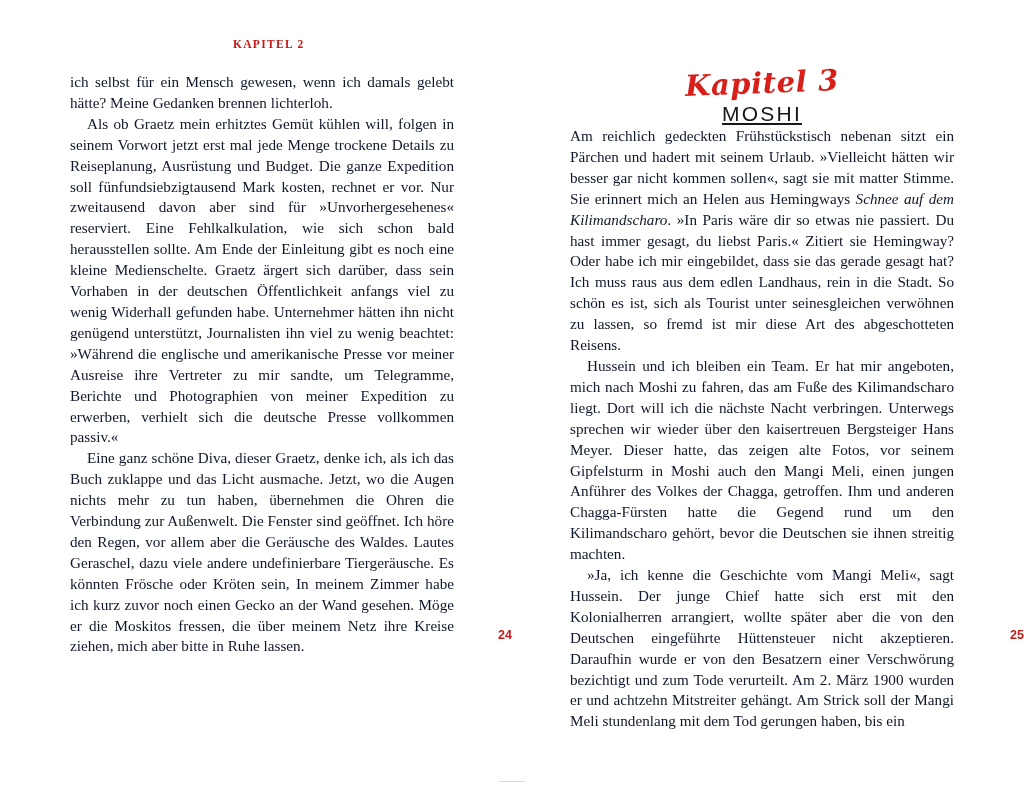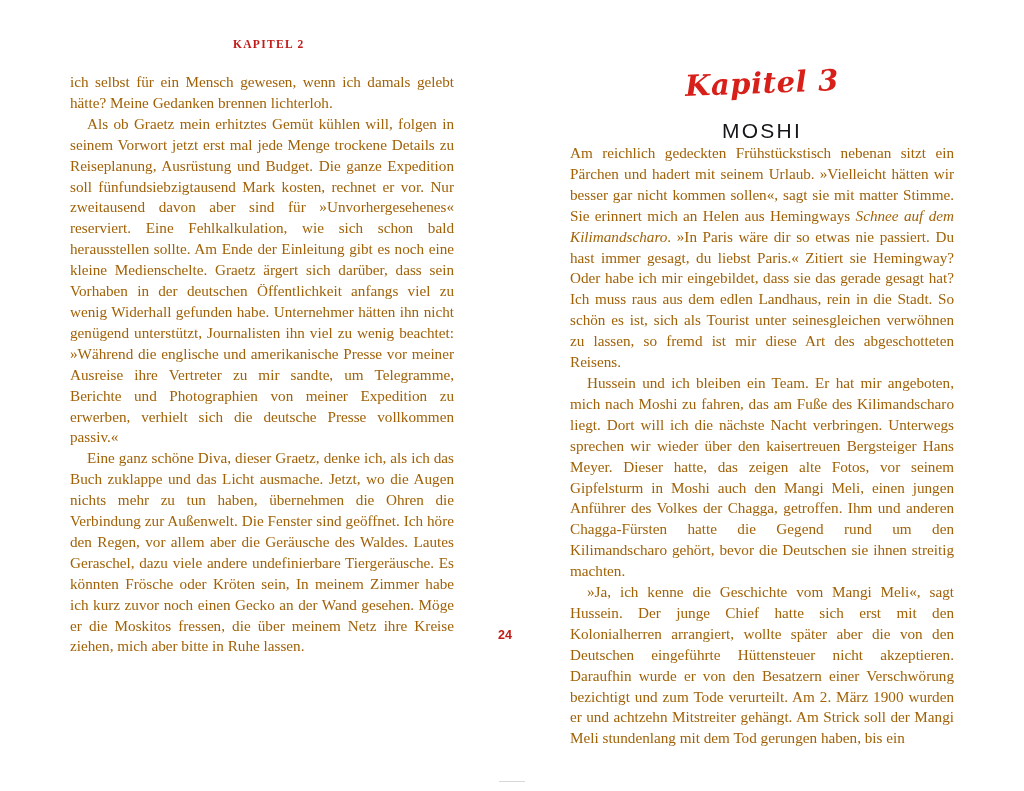--- a/index.html
+++ b/index.html
@@ -44,21 +44,21 @@
   .body-block {
     margin-top: 22px;
   }
   p.text {
     margin: 0;
     font-size: 15.2px;
     line-height: 20.9px;
     text-align: justify;
     text-justify: inter-word;
     hyphens: manual;
-    color: #a16207;
+    color: #0f172a;
   }
   p.text.indent {
     text-indent: 17px;
   }
   .chapter-head {
     margin-top: 66px;
     text-align: center;
   }
   .chapter-script {
     font-family: "DejaVu Serif", serif;
@@ -68,21 +68,22 @@
     color: #d8201b;
     letter-spacing: 0.6px;
     transform: rotate(-2.2deg);
     display: inline-block;
   }
   .chapter-title {
     font-family: "Liberation Sans", sans-serif;
     font-size: 21px;
     letter-spacing: 2.2px;
     color: #17171a;
-    margin-top: 19px;
+    margin-top: 2px;
+    text-decoration: underline;
   }
   .right-body {
   }
   .folio {
     position: absolute;
     bottom: 55px;
     width: 100%;
     left: 0;
     text-align: right;
     font-family: "Liberation Sans", sans-serif;
@@ -119,16 +120,17 @@
   <div class="page page-right">
     <div class="chapter-head">
       <div class="chapter-script">Kapitel 3</div>
       <div class="chapter-title">MOSHI</div>
     </div>
     <div class="right-body">
       <p class="text">Am reichlich gedeckten Frühstückstisch nebenan sitzt ein Pärchen und hadert mit seinem Urlaub. »Vielleicht hätten wir besser gar nicht kommen sollen«, sagt sie mit matter Stimme. Sie erinnert mich an Helen aus Hemingways <em>Schnee auf dem Kilimandscharo</em>. »In Paris wäre dir so etwas nie passiert. Du hast immer gesagt, du liebst Paris.« Zitiert sie Hemingway? Oder habe ich mir eingebildet, dass sie das gerade gesagt hat? Ich muss raus aus dem edlen Landhaus, rein in die Stadt. So schön es ist, sich als Tourist unter seinesgleichen verwöhnen zu lassen, so fremd ist mir diese Art des abgeschotteten Reisens.</p>
       <p class="text indent">Hussein und ich bleiben ein Team. Er hat mir angeboten, mich nach Moshi zu fahren, das am Fuße des Kilimandscharo liegt. Dort will ich die nächste Nacht verbringen. Unterwegs sprechen wir wieder über den kaisertreuen Bergsteiger Hans Meyer. Dieser hatte, das zeigen alte Fotos, vor seinem Gipfelsturm in Moshi auch den Mangi Meli, einen jungen Anführer des Volkes der Chagga, getroffen. Ihm und anderen Chagga-Fürsten hatte die Gegend rund um den Kilimandscharo gehört, bevor die Deutschen sie ihnen streitig machten.</p>
       <p class="text indent">»Ja, ich kenne die Geschichte vom Mangi Meli«, sagt Hussein. Der junge Chief hatte sich erst mit den Kolonialherren arrangiert, wollte später aber die von den Deutschen eingeführte Hüttensteuer nicht akzeptieren. Daraufhin wurde er von den Besatzern einer Verschwörung bezichtigt und zum Tode verurteilt. Am 2. März 1900 wurden er und achtzehn Mitstreiter gehängt. Am Strick soll der Mangi Meli stundenlang mit dem Tod gerungen haben, bis ein</p>
     </div>
+    <div class="folio">25</div>
   </div>
 
   <div class="gutter-mark"></div>
 </div>
 
 </body></html>

